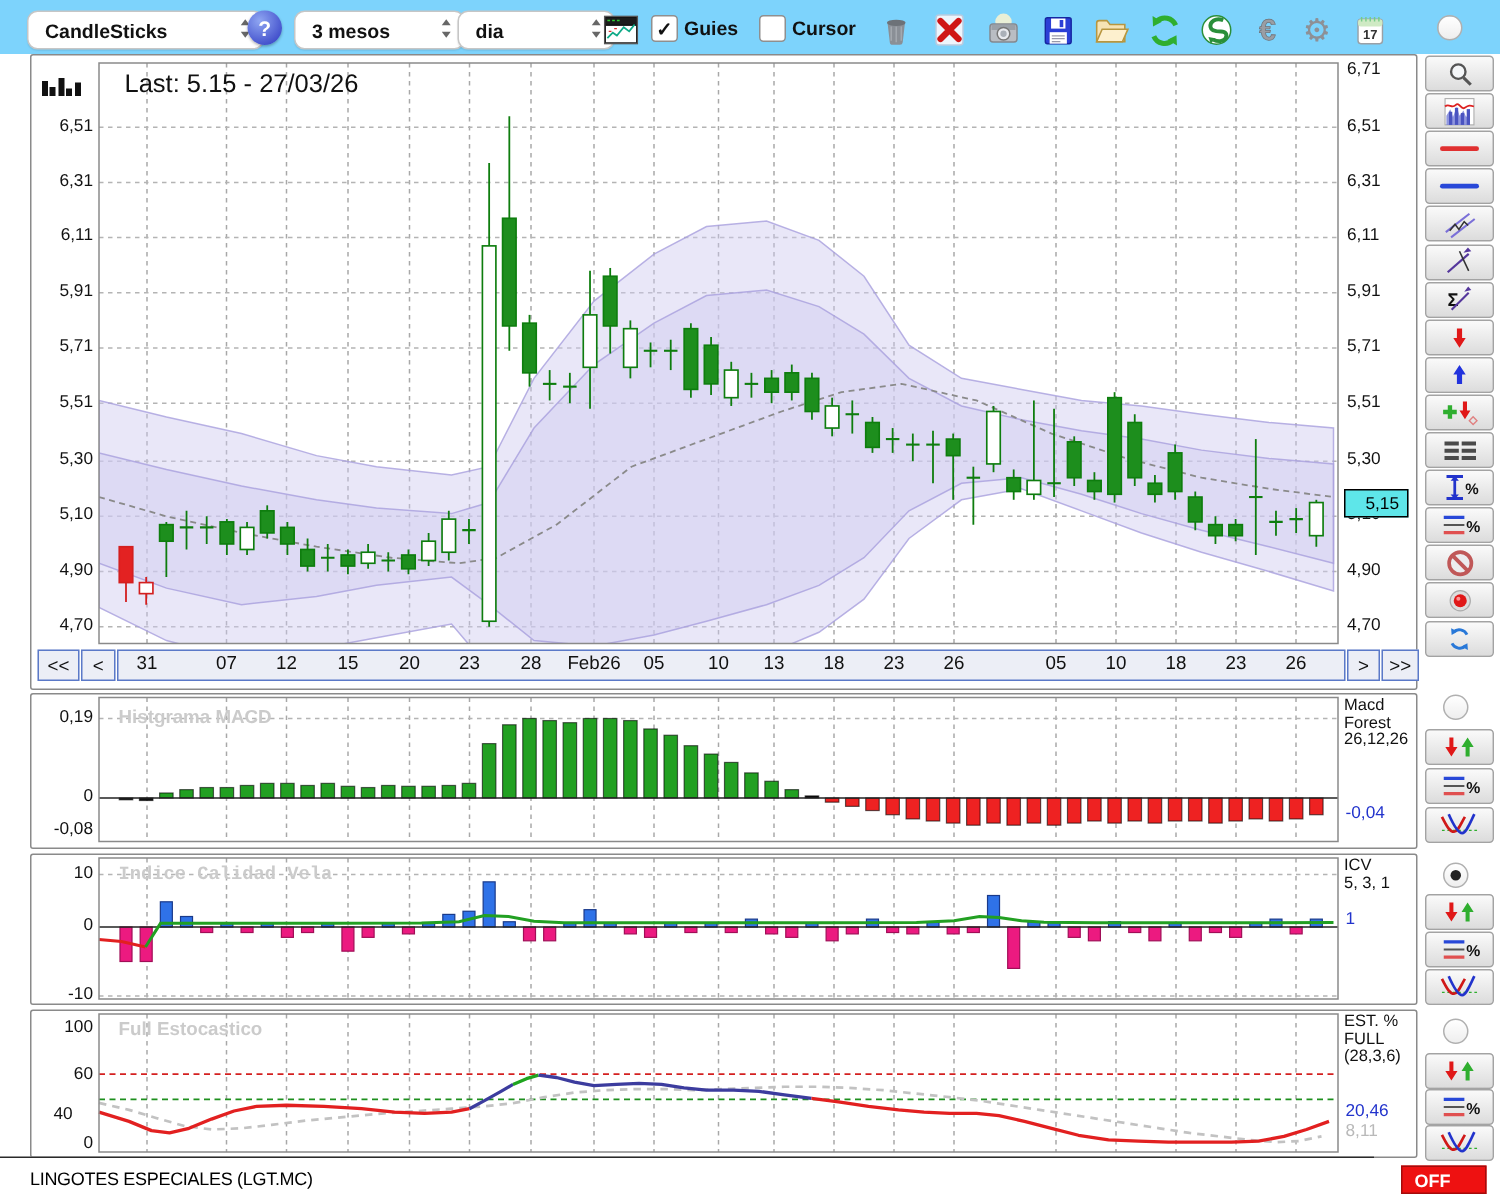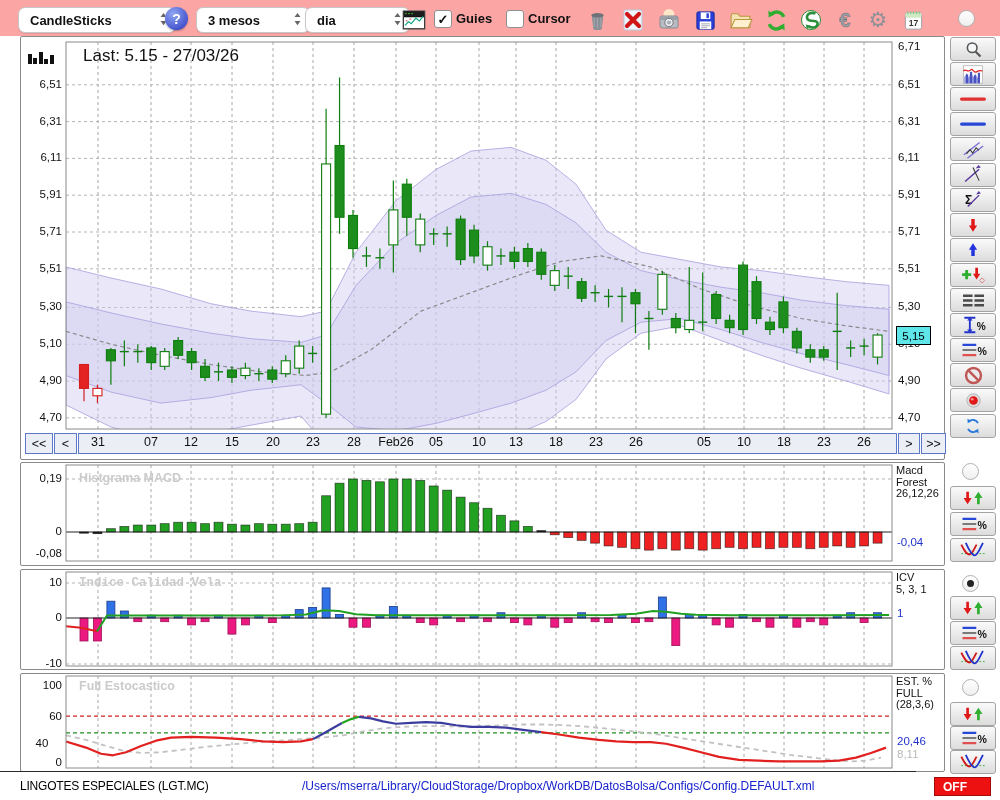--- a/index.html
+++ b/index.html
@@ -1,18 +1,18 @@
 <!DOCTYPE html>
 <html><head>
 <meta charset="utf-8">
 <style>
   html,body{margin:0;padding:0;background:#fff;}
   .app{position:relative;width:1000px;height:800px;background:#fff;font-family:"Liberation Sans",sans-serif;overflow:hidden;}
   
-  .toolbar{position:absolute;left:0;top:0;width:1000px;height:36px;background:#fca5a5;}
+  .toolbar{position:absolute;left:0;top:0;width:1000px;height:36px;background:#7dd3fc;}
   .select{position:absolute;top:7px;height:24px;border:1px solid #c6c6c6;border-radius:7px;background:#fff;
           box-shadow:0 1px 1px rgba(0,0,0,.08);display:flex;align-items:center;justify-content:space-between;
           padding:0 7px 0 11px;font-size:13px;font-weight:700;color:#111;cursor:default;}
   .help-btn{position:absolute;top:7px;width:23px;height:23px;border-radius:50%;
             background:radial-gradient(circle at 35% 30%,#8fa6f2,#2a35c0);color:#fff;font-weight:700;font-size:14px;
             display:flex;align-items:center;justify-content:center;box-shadow:0 1px 2px rgba(0,0,0,.3);}
   .chk{position:absolute;top:10px;width:16px;height:16px;border:1.5px solid #8f8f8f;border-radius:3px;background:#fff;
        display:flex;align-items:center;justify-content:center;font-size:13px;font-weight:700;color:#111;}
   .chk-label{position:absolute;top:11px;font-size:13px;font-weight:700;color:#111;}
   .tool-ico{position:absolute;top:7px;width:26px;height:26px;display:flex;align-items:center;justify-content:center;}
@@ -334,21 +334,21 @@
           <g fill="#111">
             <rect x="1" y="4" width="4" height="10"></rect>
             <rect x="6" y="8" width="4" height="6"></rect>
             <rect x="12" y="2" width="4" height="12"></rect>
             <rect x="17" y="9" width="4" height="5"></rect>
             <rect x="23" y="5" width="4" height="9"></rect>
           </g>
         </svg>
       </div>
     <div class="last-label">Last: 5.15 - 27/03/26</div>
-    <div class="price-tag" id="price-tag" style="top: 289.04px;">5,15</div>
+    <div class="price-tag" id="price-tag" style="top: 289.04px; padding-left: 8px;">5,15</div>
     <div class="xstrip">
       <div class="xbox" style="left:4px;width:26px;">&lt;&lt;</div>
       <div class="xbox" style="left:33px;width:21px;">&lt;</div>
       <div class="xbox" style="left:57px;width:817px;" id="date-box"></div>
       <div class="xbox" style="left:877px;width:20px;">&gt;</div>
       <div class="xbox" style="left:900px;width:23px;">&gt;&gt;</div>
     <div class="date-label" style="left: 77px;">31</div>
         <div class="date-label" style="left: 130px;">07</div>
         <div class="date-label" style="left: 170px;">12</div>
         <div class="date-label" style="left: 211px;">15</div>
@@ -809,17 +809,16 @@
         <svg viewBox="0 0 30 20" width="28" height="18">
           <path d="M2 14h26" stroke="#2fae2f" stroke-width="1" stroke-dasharray="2,2" fill="none"></path>
           <path d="M2 4c4 8 6 11 9 11s5-6 8-11" fill="none" stroke="#d01818" stroke-width="2"></path>
           <path d="M7 2c4 9 7 14 10 14s6-8 9-14" fill="none" stroke="#2233cc" stroke-width="2"></path>
         </svg>
       </div>
     </div>
 
   <div class="statusbar">
     <div class="sym">LINGOTES ESPECIALES (LGT.MC)</div>
-    <div class="path">/Users/mserra/Library/CloudStorage/Dropbox/WorkDB/DatosBolsa/Configs/Config.DEFAULT.xml</div>
   </div>
   <div class="off-btn">OFF</div>
 
 </div>
 
 </body></html>

